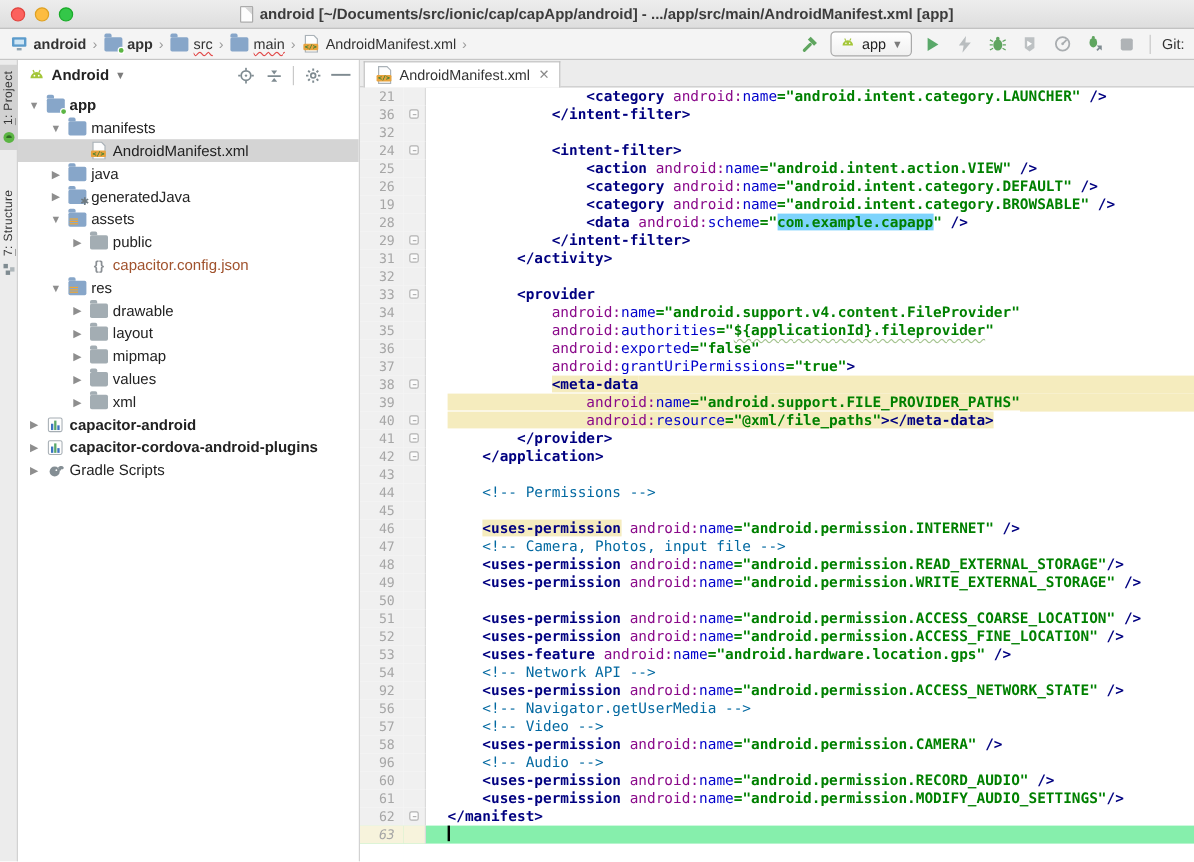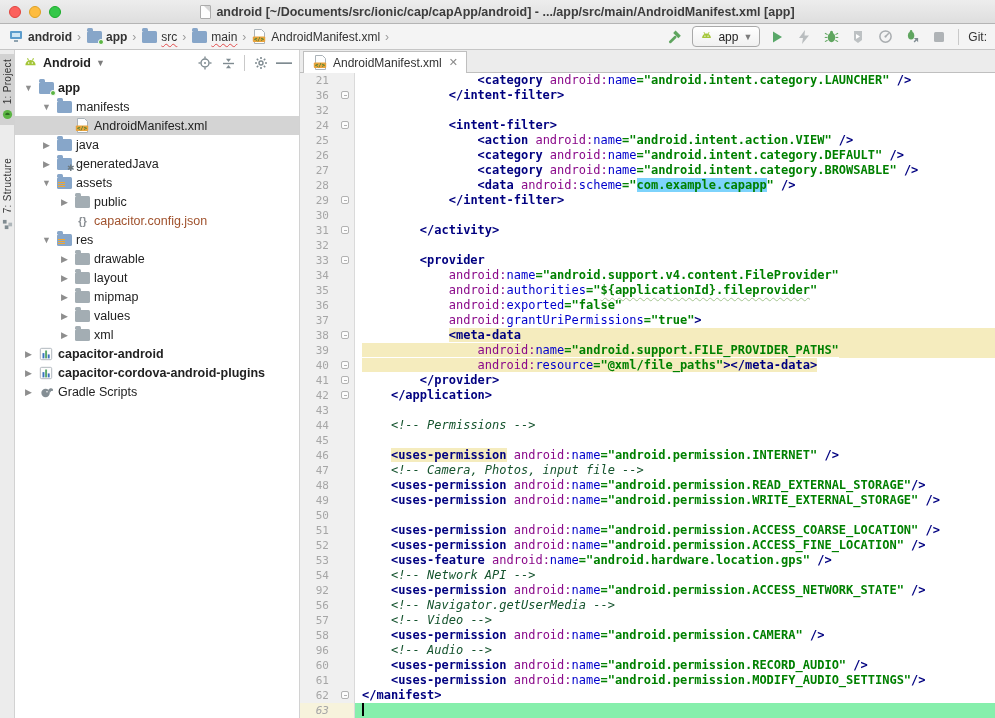--- a/index.html
+++ b/index.html
@@ -83,28 +83,28 @@
 
   .codewrap { flex:1; background:#fff; overflow:hidden;
     font-family:"DejaVu Sans Mono","Liberation Mono",monospace; font-size:12px; }
   .cl { display:flex; height:15px; line-height:15px; align-items:stretch; }
   .ln { width:36px; flex:none; text-align:right; padding-right:7px; color:#A6A6A6;
     background:#F0F0F0; font-size:11px; line-height:15px; }
   .fd { width:19px; flex:none; background:#F0F0F0; border-right:1px solid #DADADA; position:relative; }
   .fm { position:absolute; left:5px; top:3px; width:8px; height:8px; border:1px solid #B2B2B2;
     border-radius:2px; background:#FCFCFC; }
   .fm::after { content:''; position:absolute; left:1.5px; right:1.5px; top:3px; height:1px; background:#B2B2B2; }
-  .ct { white-space:pre; padding-left:7px; }
+  .ct { white-space:pre; padding-left:18px; }
   .fill { flex:1; }
   .tok-pl { color:#000; }
   .tok-tag { color:#000080; font-weight:bold; }
   .tok-ns  { color:#8A098A; }
   .tok-att { color:#0000CC; }
   .tok-val { color:#008000; font-weight:bold; }
-  .tok-com { color:#14532d; font-style:italic; }
+  .tok-com { color:#0369a1; }
   .tok-hlv { color:#008000; font-weight:bold; background:#7dd3fc; }
   .tok-uval{ color:#008000; font-weight:bold; text-decoration:underline wavy #A5C490 1px;
     text-underline-offset:2.5px; }
   .tok-hlt { color:#000080; font-weight:bold; background:#F5ECBE; }
   .selw { background:#F5ECBE; }
   .h-selR .fill, .h-selFull .fill { background:#F5ECBE; }
   .h-caret { background:#86efac;font-style:italic; }
   .h-caret .ln, .h-caret .fd { background:#F7F3DC; }
   .caret { display:inline-block; width:2px; height:13px; background:#000; vertical-align:-2px; }
 </style>
@@ -520,43 +520,37 @@
           <span class="ct"><span class="tok-pl">                </span><span class="tok-tag">&lt;action</span><span class="tok-pl"> </span><span class="tok-ns">android:</span><span class="tok-att">name</span><span class="tok-val">="android.intent.action.VIEW"</span><span class="tok-pl"> </span><span class="tok-tag">/&gt;</span></span>
           <span class="fill"></span>
         </div>
         <div class="cl">
           <span class="ln">26</span>
           <span class="fd"></span>
           <span class="ct"><span class="tok-pl">                </span><span class="tok-tag">&lt;category</span><span class="tok-pl"> </span><span class="tok-ns">android:</span><span class="tok-att">name</span><span class="tok-val">="android.intent.category.DEFAULT"</span><span class="tok-pl"> </span><span class="tok-tag">/&gt;</span></span>
           <span class="fill"></span>
         </div>
         <div class="cl">
-          <span class="ln">27</span>
+          <span class="ln">19</span>
           <span class="fd"></span>
           <span class="ct"><span class="tok-pl">                </span><span class="tok-tag">&lt;category</span><span class="tok-pl"> </span><span class="tok-ns">android:</span><span class="tok-att">name</span><span class="tok-val">="android.intent.category.BROWSABLE"</span><span class="tok-pl"> </span><span class="tok-tag">/&gt;</span></span>
           <span class="fill"></span>
         </div>
         <div class="cl">
           <span class="ln">28</span>
           <span class="fd"></span>
           <span class="ct"><span class="tok-pl">                </span><span class="tok-tag">&lt;data</span><span class="tok-pl"> </span><span class="tok-ns">android:</span><span class="tok-att">scheme</span><span class="tok-val">="</span><span class="tok-hlv">com.example.capapp</span><span class="tok-val">"</span><span class="tok-pl"> </span><span class="tok-tag">/&gt;</span></span>
           <span class="fill"></span>
         </div>
         <div class="cl">
           <span class="ln">29</span>
           <span class="fd">
             <span class="fm"></span>
           </span>
           <span class="ct"><span class="tok-pl">            </span><span class="tok-tag">&lt;/intent-filter&gt;</span></span>
-          <span class="fill"></span>
-        </div>
-        <div class="cl">
-          <span class="ln">30</span>
-          <span class="fd"></span>
-          <span class="ct"></span>
           <span class="fill"></span>
         </div>
         <div class="cl">
           <span class="ln">31</span>
           <span class="fd">
             <span class="fm"></span>
           </span>
           <span class="ct"><span class="tok-pl">        </span><span class="tok-tag">&lt;/activity&gt;</span></span>
           <span class="fill"></span>
         </div>

